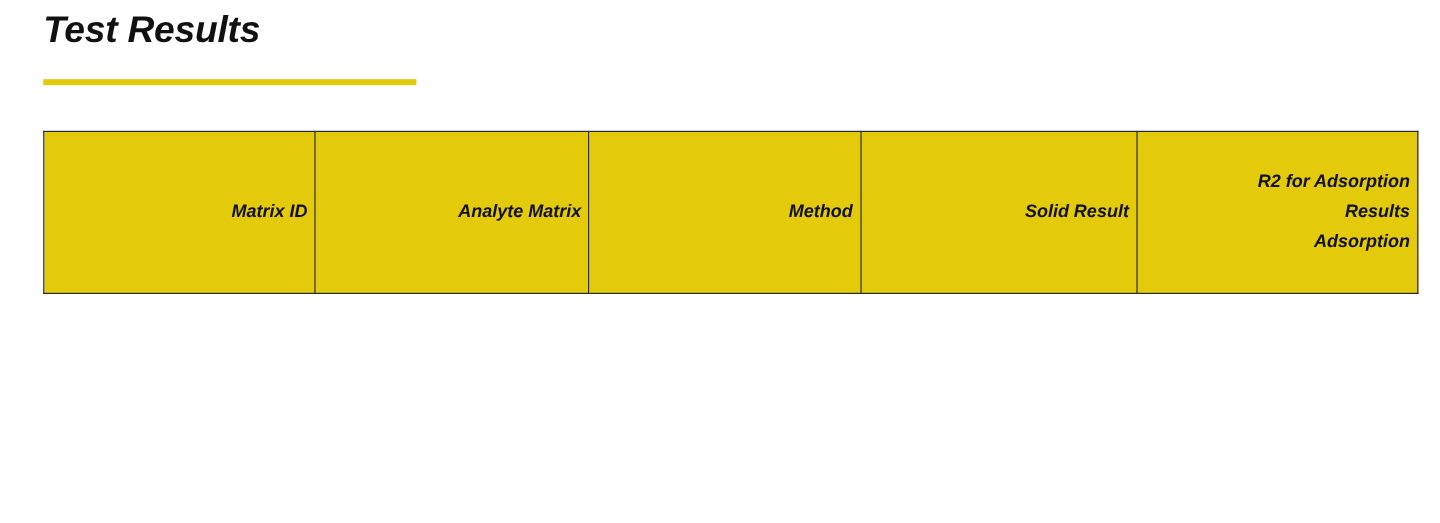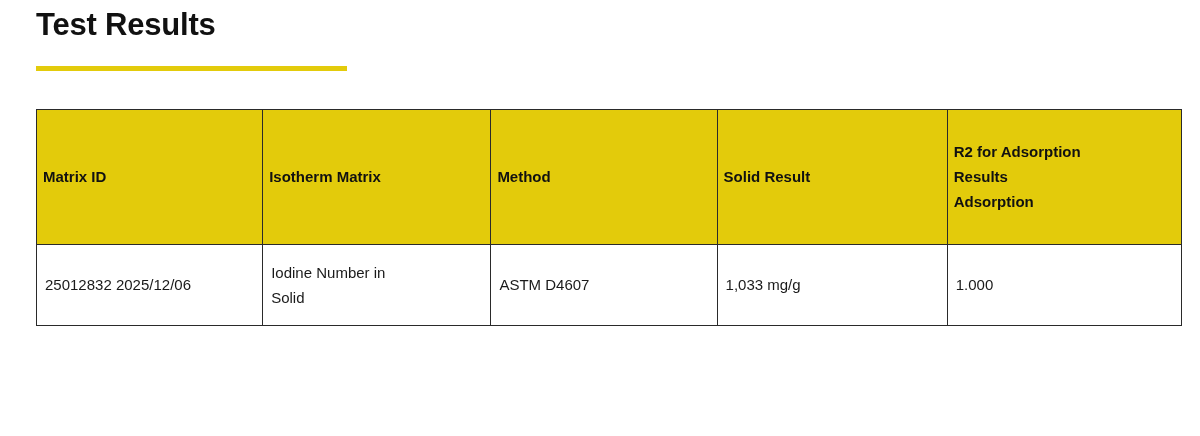--- a/index.html
+++ b/index.html
@@ -13,20 +13,21 @@
     font-family: "Liberation Sans", sans-serif;
     color: #1a1a1a;
     overflow: hidden;
   }
   .page {
     position: relative;
     width: 998px;
     height: 436px;
     box-sizing: border-box;
     padding: 0 36px;
+    font-style: italic;
   }
   .page-title {
     font-size: 31px;
     font-weight: bold;
     letter-spacing: -0.2px;
     color: #111111;
     margin: 0;
     padding-top: 6px;
     line-height: 1.2;
   }
@@ -38,21 +39,21 @@
   }
   table.results {
     margin-top: 38px;
     border-collapse: collapse;
     width: 1146px;
     table-layout: fixed;
   }
   table.results th,
   table.results td {
     border: 1.5px solid #2a2a2a;
-    text-align: left;
+    text-align: right;
     vertical-align: middle;
     font-size: 15px;
   }
   table.results thead th {
     background: #e3cb0b;
     color: #111111;
     font-weight: bold;
     height: 126px;
     line-height: 1.65;
     padding: 4px 6px;
@@ -89,42 +90,32 @@
       <col class="col-method">
       <col class="col-result">
       <col class="col-r2">
     </colgroup>
     <thead>
       <tr>
         <th>
           <span>Matrix ID</span>
         </th>
         <th>
-          <span>Isotherm Matrix</span>
+          <span>Analyte Matrix</span>
         </th>
         <th>
           <span>Method</span>
         </th>
         <th>
           <span>Solid Result</span>
         </th>
         <th>
           <div>R2 for Adsorption</div>
           <div>Results</div>
           <div>Adsorption</div>
         </th>
       </tr>
     </thead>
     <tbody>
-      <tr>
-        <td class="cell-sample-id">25012832 2025/12/06</td>
-        <td class="cell-two-line">
-          <div>Iodine Number in</div>
-          <div>Solid</div>
-        </td>
-        <td>ASTM D4607</td>
-        <td>1,033 mg/g</td>
-        <td>1.000</td>
-      </tr>
     </tbody>
   </table>
 
 </div>
 
 </body></html>

